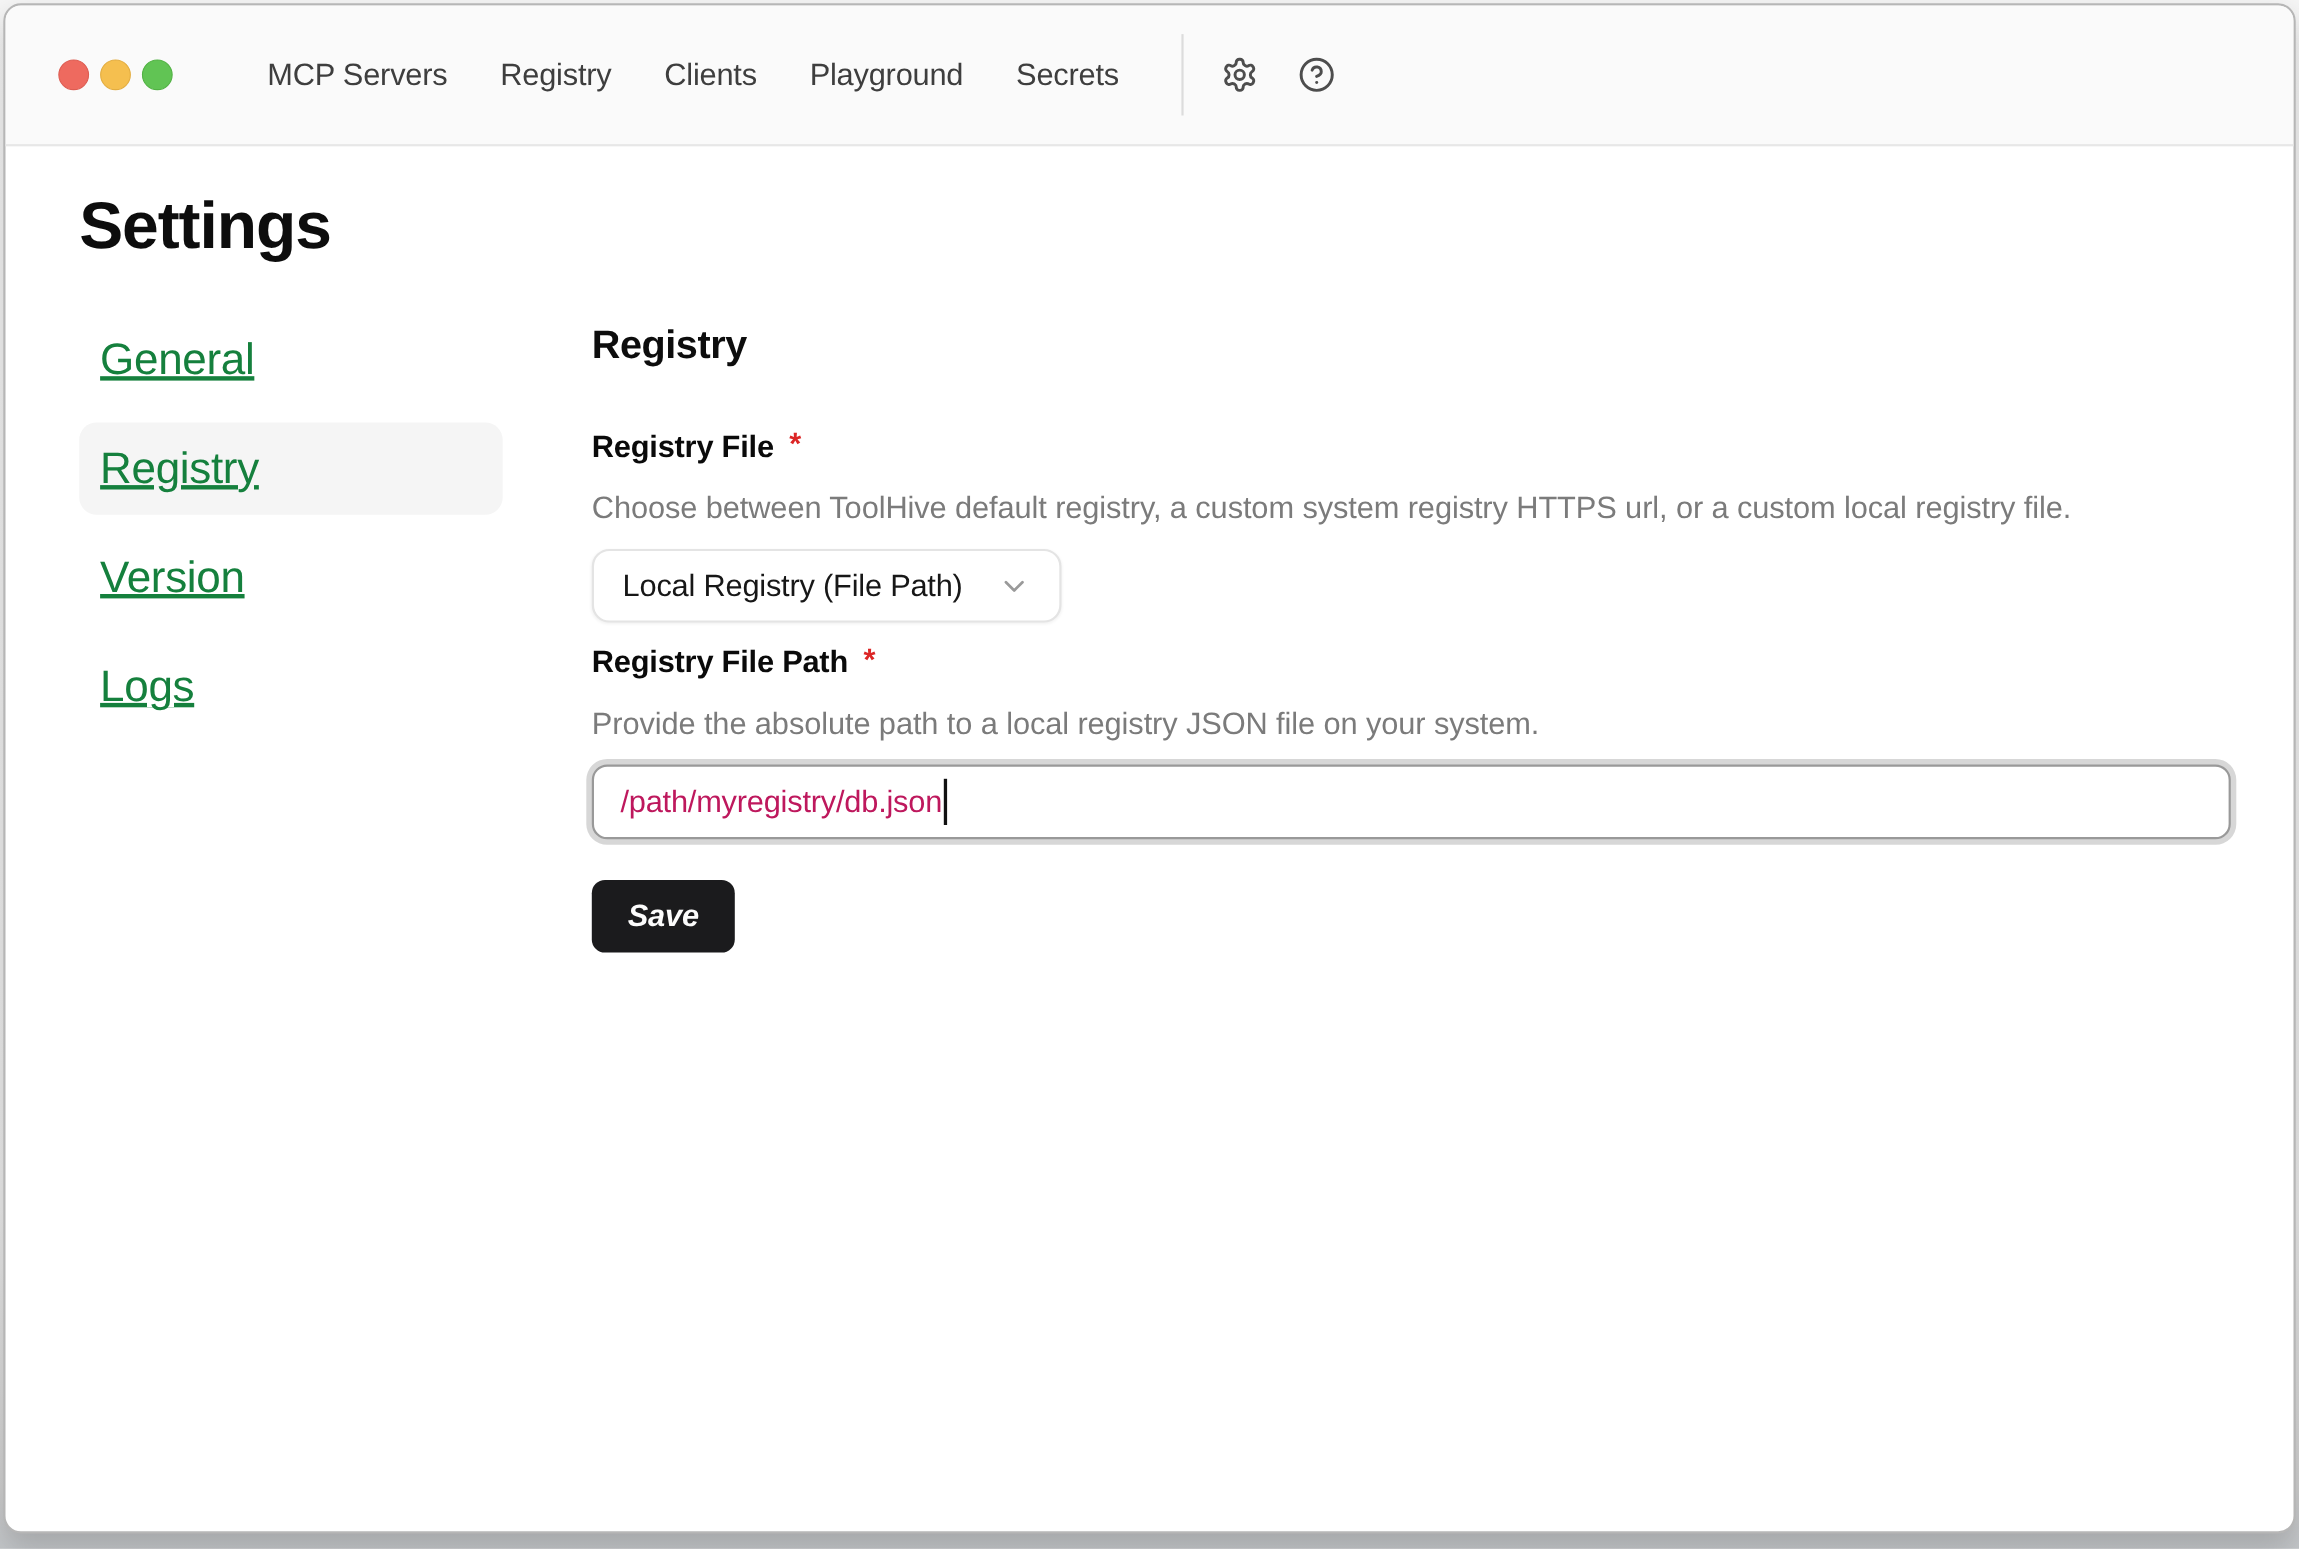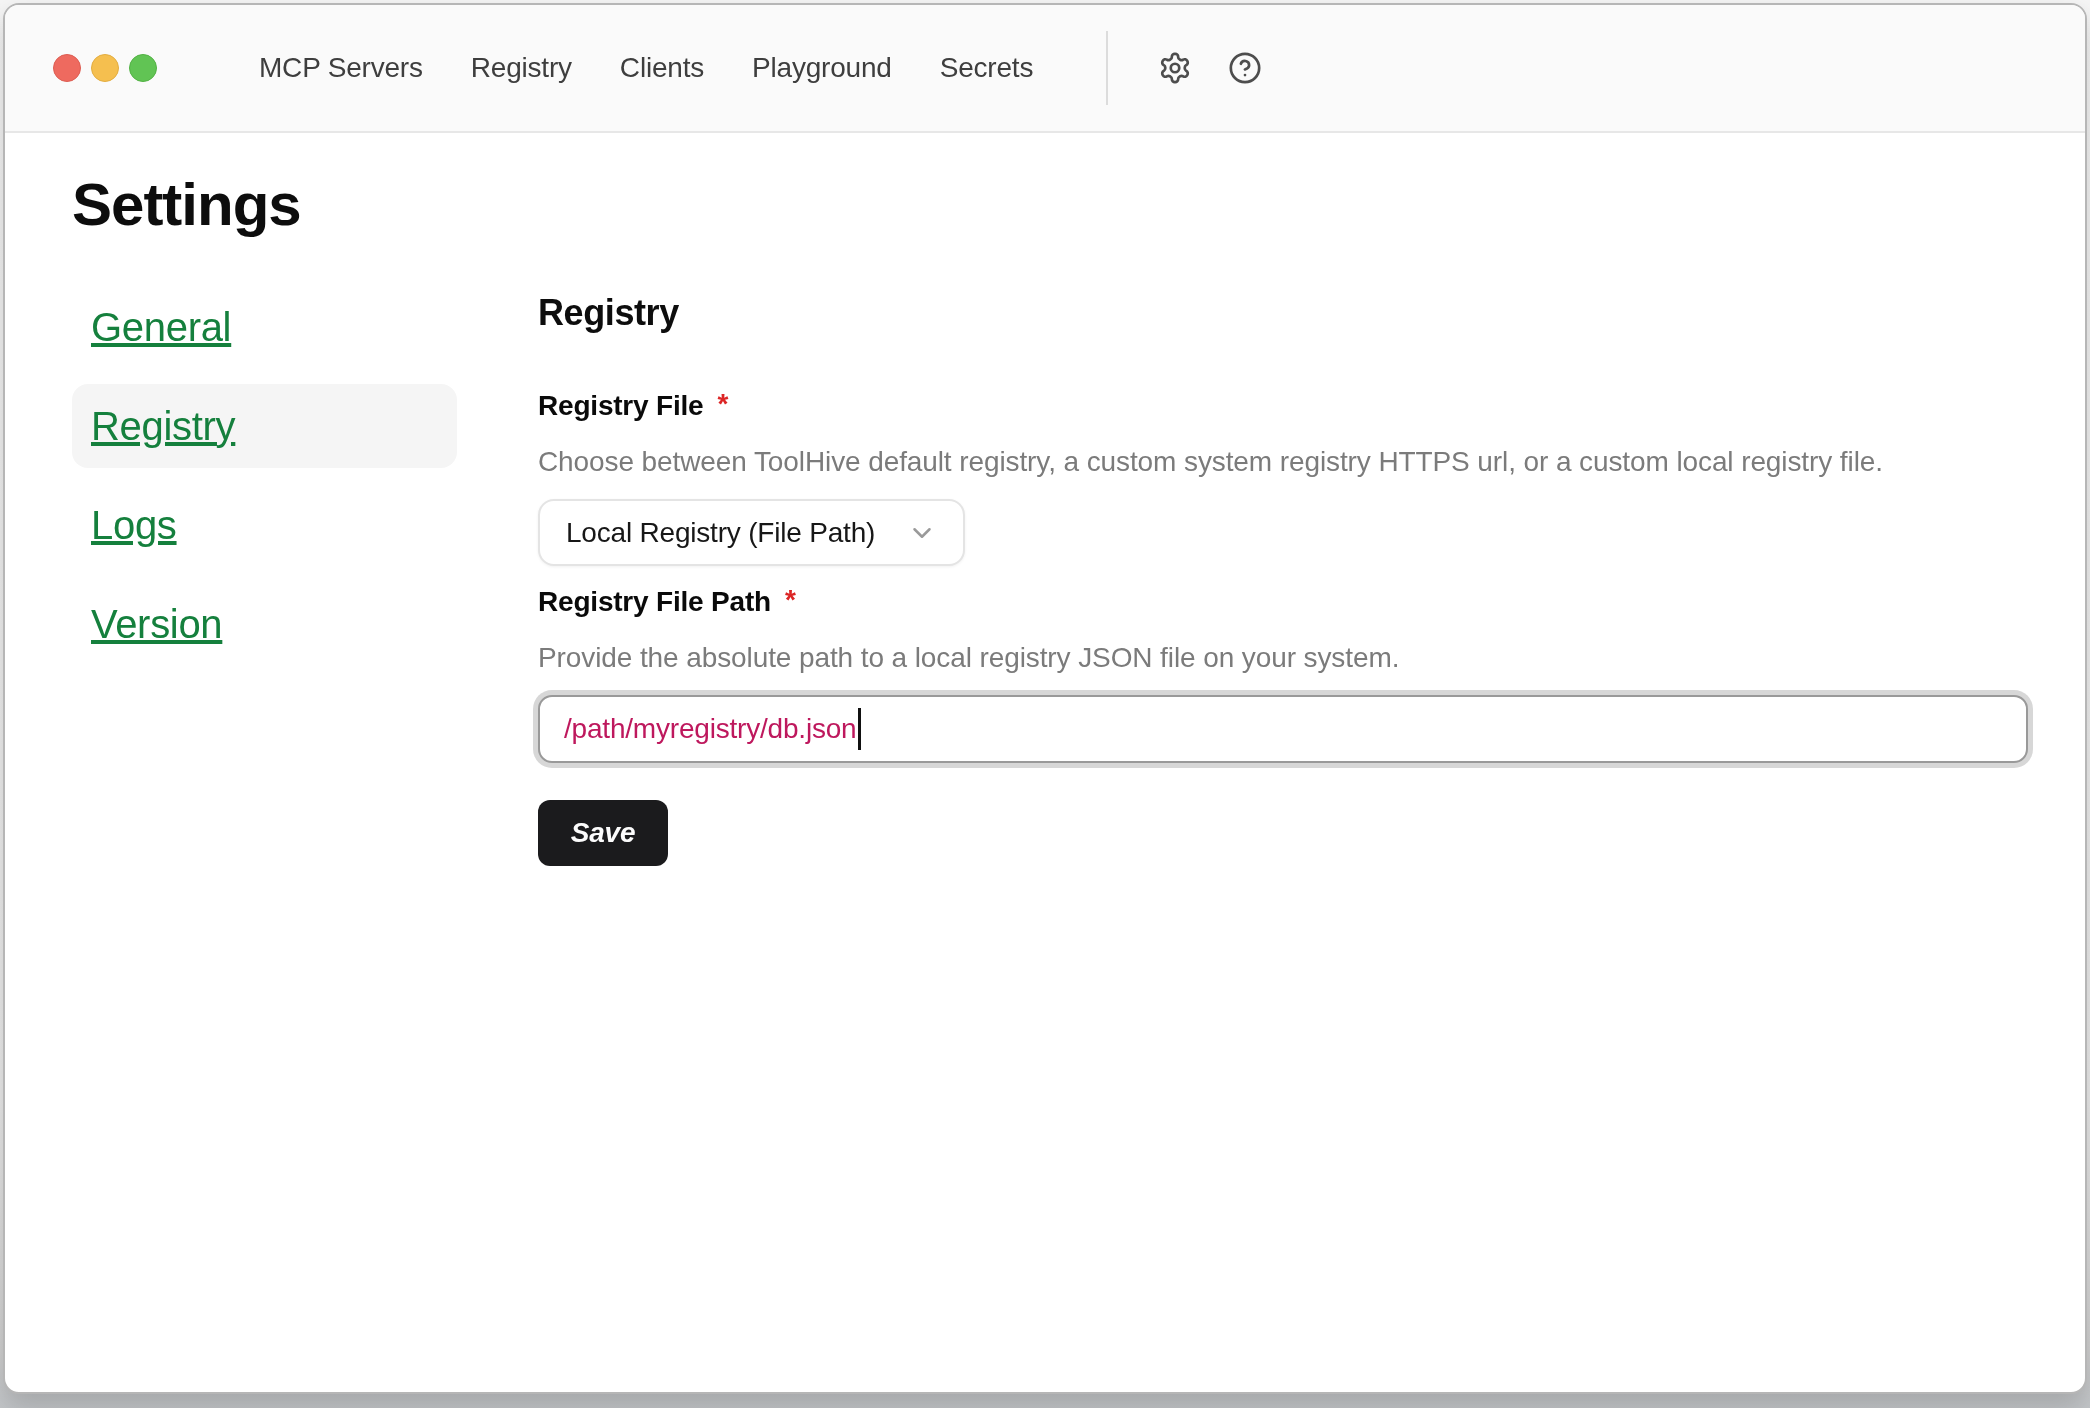--- a/index.html
+++ b/index.html
@@ -20,21 +20,20 @@
     box-shadow: 0 12px 28px rgba(0,0,0,0.18);
   }
 
   
   .titlebar {
     height: 128px;
     background: #fafafa;
     border-bottom: 2px solid #e7e7e7;
     display: flex;
     align-items: center;
-    gap: 16px;
   }
   .traffic-lights { display: flex; gap: 10px; margin-left: 48px; }
   .light { width: 28px; height: 28px; border-radius: 50%; }
   .light.red    { background: #ee6a5f; border: 1px solid #dd5d52; }
   .light.yellow { background: #f5bf4f; border: 1px solid #e3ad40; }
   .light.green  { background: #61c454; border: 1px solid #52b244; }
 
   .nav { display: flex; gap: 48px; margin-left: 86px; align-items: center; }
   .nav-item {
     font-size: 28px;
@@ -232,22 +231,22 @@
   </div>
 
   <div class="page">
     <h1 class="page-title">Settings</h1>
 
     <div class="settings-layout">
 
       <div class="settings-sidebar">
         <div class="side-item">General</div>
         <div class="side-item active">Registry</div>
+        <div class="side-item">Version</div>
         <div class="side-item">Logs</div>
-        <div class="side-item">Version</div>
       </div>
 
       <div class="settings-main">
         <h2 class="section-title">Registry</h2>
 
         <div class="field">
           <div class="field-label-row">
             <span class="field-label">Registry File</span>
             <span class="required-marker">*</span>
           </div>

